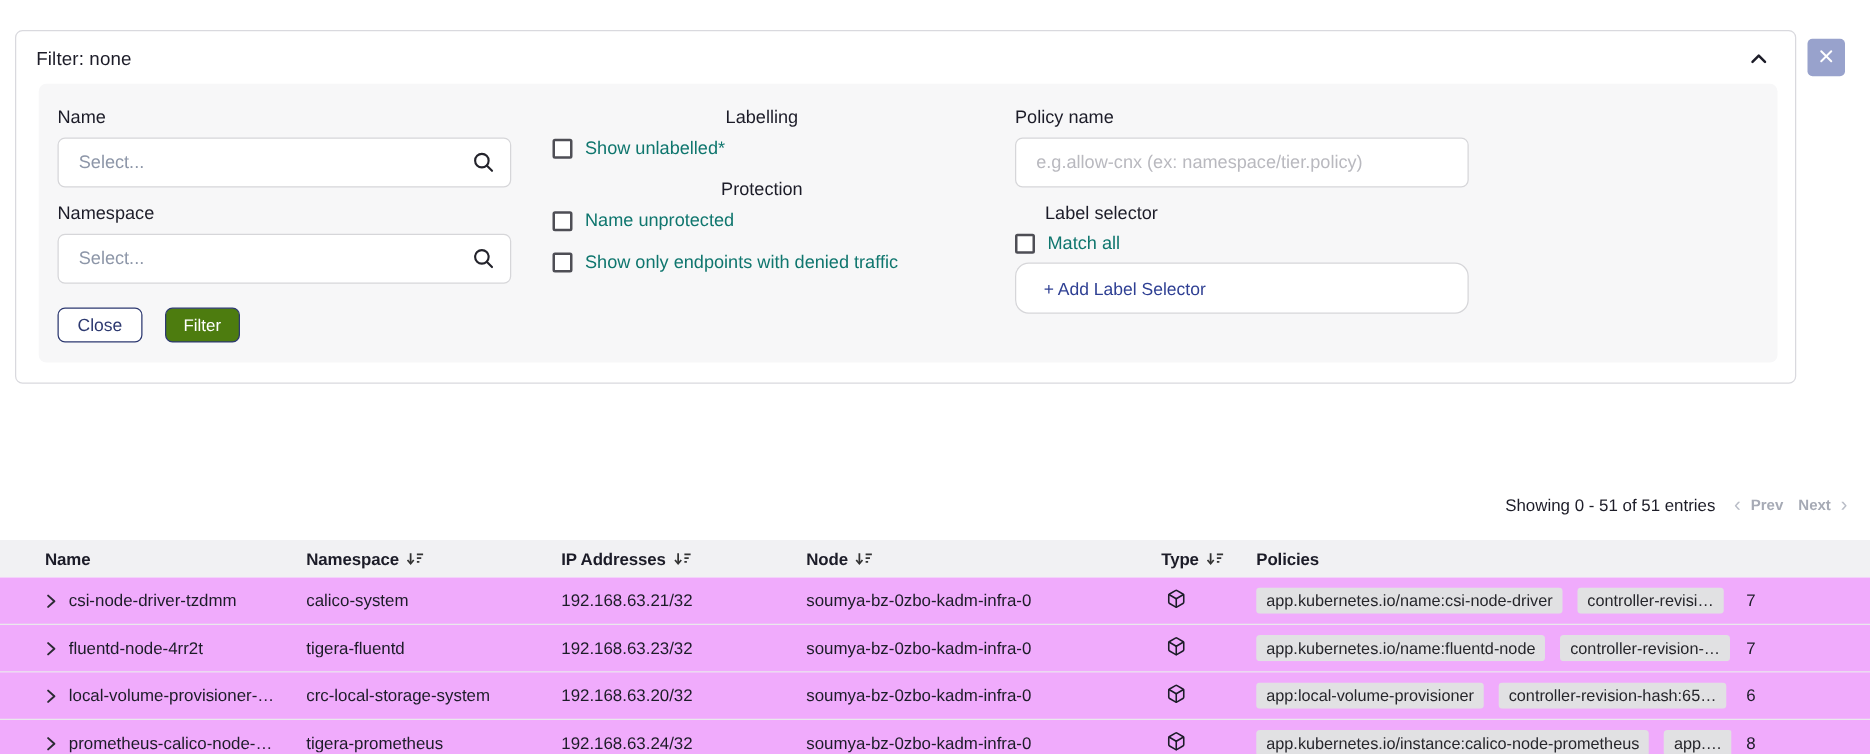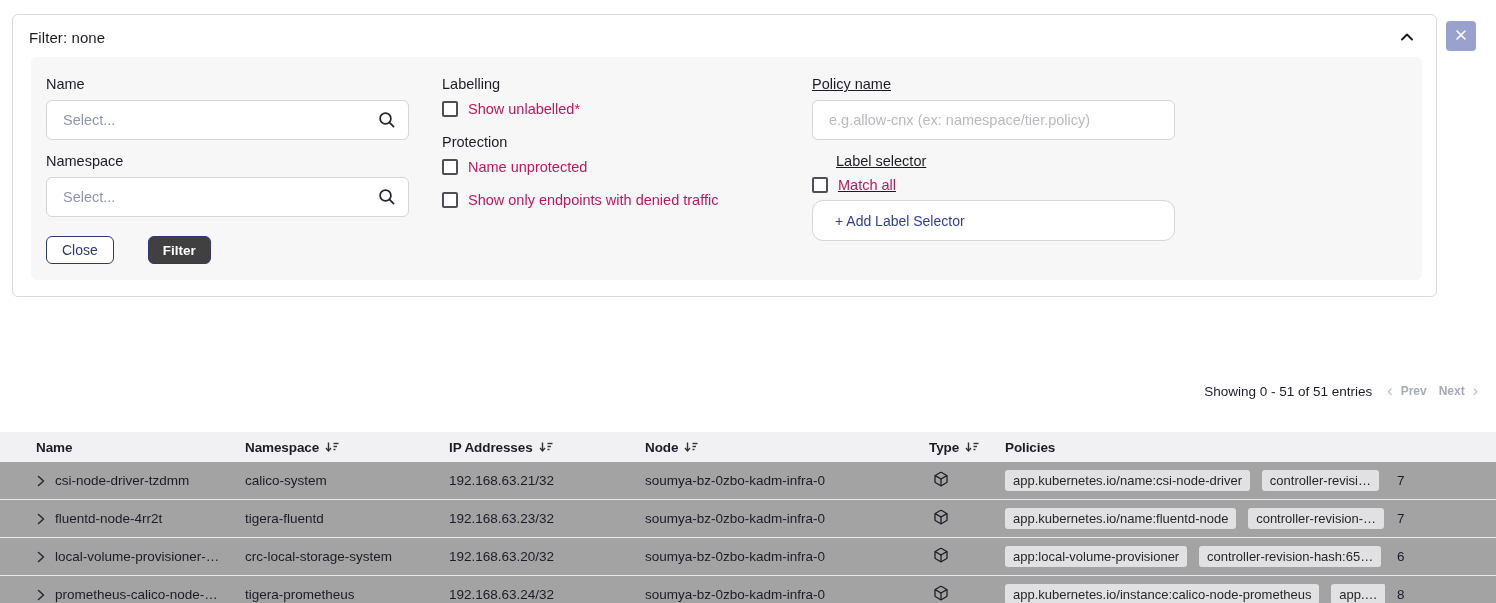--- a/index.html
+++ b/index.html
@@ -1,76 +1,76 @@
 <!DOCTYPE html>
 <html><head>
 <meta charset="utf-8">
 <style>
   * { box-sizing: border-box; margin: 0; padding: 0; }
   html,body { width:1496px; height:603px; overflow:hidden; background:#fff;
     font-family:"Liberation Sans", sans-serif; color:#1c1c28; }
 
   
-  .filter-wrap { position:absolute; top:14px; left:12px; width:1464px; display:flex; align-items:flex-start; }
+  .filter-wrap { position:absolute; top:24px; left:12px; width:1464px; display:flex; align-items:flex-start; }
   .filter-card { flex:1; background:#fff; border:1px solid #d9d9de; border-radius:6px; }
   .filter-card-header { display:flex; justify-content:space-between; align-items:center; padding:13px 18px 10px 16px; }
   .filter-title { font-size:15px; font-weight:500; letter-spacing:.1px; }
   .collapse-btn { background:none; border:none; cursor:pointer; padding:2px 4px; display:flex; }
   .filter-inner { margin:0 14px 16px 18px; background:#f7f7f8; border-radius:6px; padding:19px 15px 16px 15px; display:flex; }
 
   .fcol1 { width:363px; }
   .fcol2 { width:335px; margin-left:33px; }
-  .fcol3 { width:363px; margin-left:35px;text-decoration:underline; }
+  .fcol3 { width:363px; margin-left:35px; }
 
   .flabel { display:block; font-size:14.5px; font-weight:500; margin-bottom:8px; color:#1c1c28; }
   .fgroup { margin-bottom:13px; }
   .input-wrap { position:relative; }
   .text-input { width:100%; height:40px; border:1px solid #d6d6d9; border-radius:6px; background:#fff;
     padding:0 40px 0 16px; font-size:14.5px; font-family:inherit; color:#1c1c28; outline:none; }
   .text-input.select-like::placeholder { color:#8d96a8; }
   .text-input.hint::placeholder { color:#b9b9bf; }
   .search-ic { position:absolute; right:13px; top:11px; }
 
   .cb-row { display:flex; align-items:center; margin-bottom:17px; cursor:pointer; }
   .cb-box { width:16px; height:16px; border:2px solid #4e4e55; border-radius:2px; background:#fff; flex:0 0 auto; }
-  .cb-label { margin-left:10px; font-size:14.5px; color:#be185d; }
-  .mid-head { margin-bottom:9px; }
-
-  .btn-row { margin-top:19px; display:flex; align-items:flex-start;gap:16px; }
+  .cb-label { margin-left:10px; font-size:14.5px; color:#0f766e; }
+  .mid-head { margin-bottom:9px;text-align:center; }
+
+  .btn-row { margin-top:19px; display:flex; align-items:flex-start; }
   .btn-close { height:28px; padding:0 15px; background:#fff; border:1.5px solid #2d3970; border-radius:6px;
     color:#2d3970; font-size:14px; font-family:inherit; cursor:pointer; }
-  .btn-filter { height:28px; margin-left:18px; padding:0 14px; background:#404040; border:1px solid #2d3970;
-    border-radius:6px; color:#fff; font-size:13.5px; font-weight:700; font-family:inherit; cursor:pointer; }
+  .btn-filter { height:28px; margin-left:18px; padding:0 14px; background:#4d7c0f; border:1px solid #2d3970;
+    border-radius:6px; color:#fff; font-size:13.5px; font-weight:400; font-family:inherit; cursor:pointer; }
 
   .add-selector-btn { width:100%; height:41px; margin-top:7px; background:#fff; border:1px solid #d6d6d9;
     border-radius:11px; text-align:left; padding-left:22px; color:#2e3f93; font-size:14px; font-weight:500;
     font-family:inherit; cursor:pointer; }
   .label-selector-group .flabel { margin-top:0;margin-left:24px; }
   .match-all { margin:13px 0 0; }
   .match-all .cb-row { margin-bottom:0; }
 
   .dismiss-btn { width:30px; height:30px; margin-left:9px; margin-top:7px; background:#98a2cc; border:none;
     border-radius:4px; display:flex; align-items:center; justify-content:center; cursor:pointer; flex:0 0 auto; }
 
   
-  .pagination { position:absolute; top:383px; right:16px; display:flex; align-items:center; }
+  .pagination { position:absolute; top:397px; right:16px; display:flex; }
   .page-summary { font-size:13.5px; color:#1d1d28; }
   .page-chev { color:#b9bdc7; font-size:16px; line-height:1; margin:0 2px; cursor:default; }
   .page-chev.left { margin-left:15px; }
   .page-link { color:#a6aab5; font-size:12px; font-weight:700; margin:0 6px; cursor:default; }
 
   
   .ep-table { position:absolute; top:432px; left:0; width:1496px; }
   .t-row { display:grid; grid-template-columns:233px 204px 196px 284px 76px 392px 1fr; align-items:center; }
   .t-head { height:30px; background:#f1f1f3; }
   .t-head .t-cell { font-weight:700; font-size:13.5px; font-stretch:condensed; letter-spacing:-.1px;
     display:flex; align-items:center; }
   .t-cell { padding-left:12px; font-size:13.5px; white-space:nowrap; overflow:hidden; }
   .t-cell.first { padding-left:36px; }
-  .t-body .t-row { height:38px; border-bottom:1px solid #e9e9ec; background:#a3a3a3; }
+  .t-body .t-row { height:38px; border-bottom:1px solid #e9e9ec; background:#f0abfc; }
   .sort-ic { margin-left:6px; display:inline-flex; }
   .name-cell { display:flex; align-items:center; }
   .row-chev { margin-right:9px; display:inline-flex; cursor:pointer; flex:0 0 auto; }
   .chip { display:inline-block; background:#e1e1e3; color:#26262b; border-radius:3px; padding:3px 8px;
     font-size:13px; margin-right:8px; white-space:nowrap; }
   .type-cell { display:flex; align-items:center; padding-left:16px; }
 </style>
 </head>
 <body>
 

